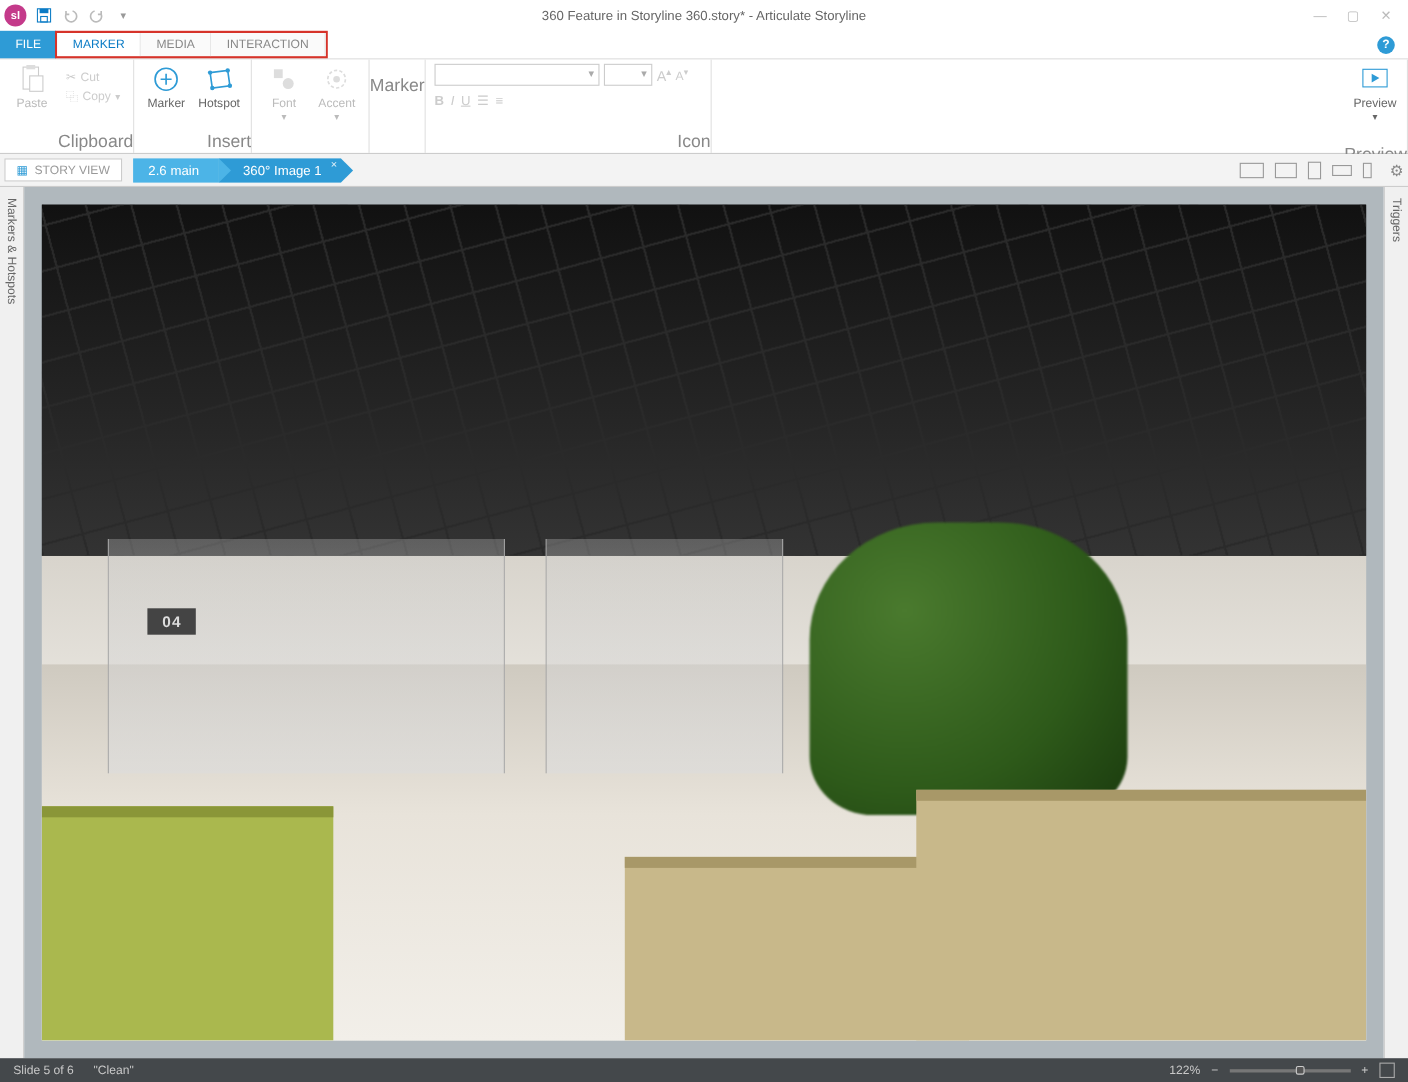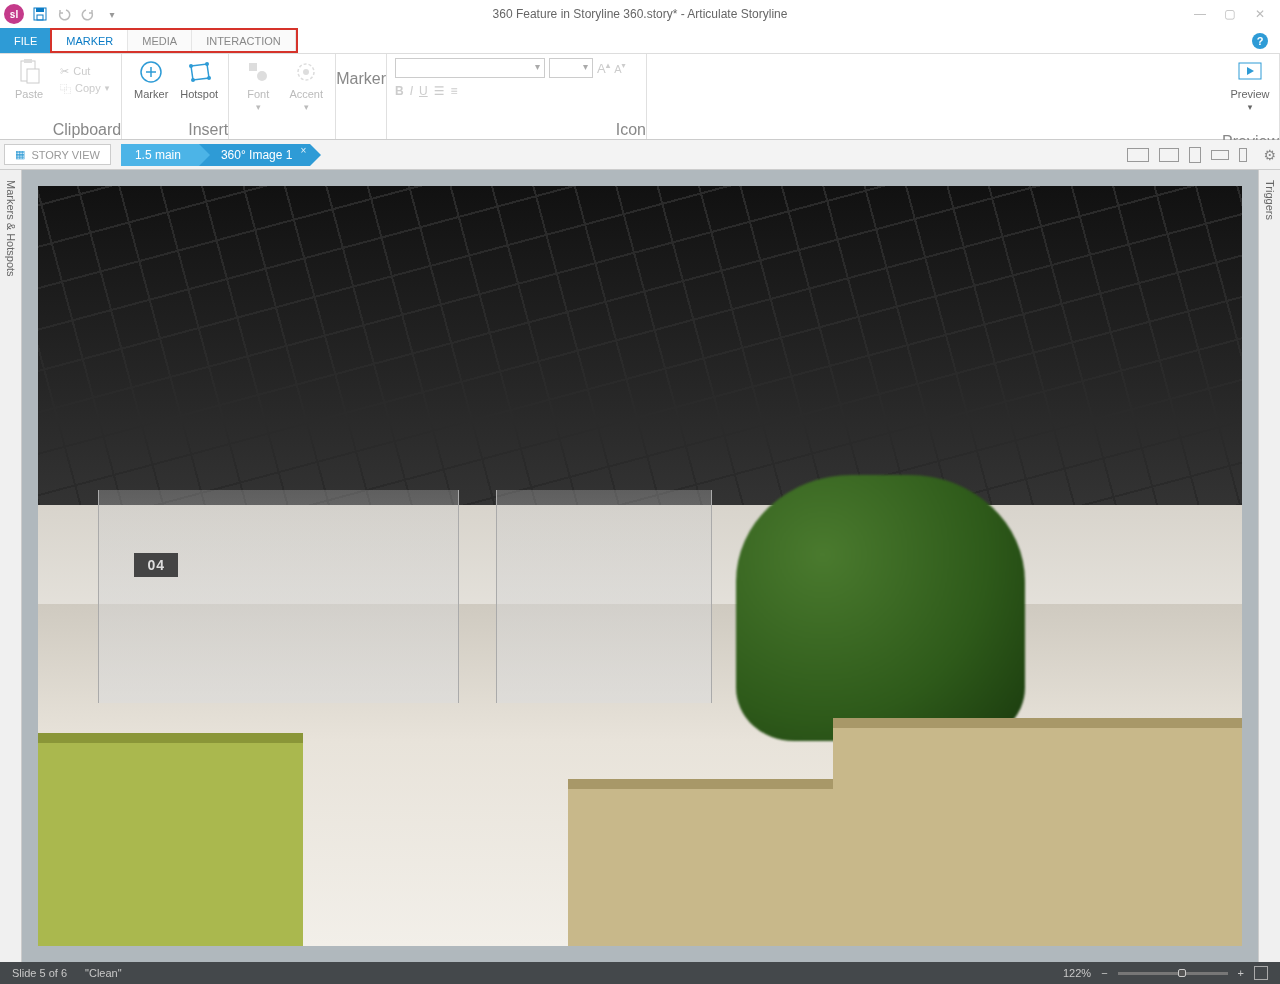--- a/index.html
+++ b/index.html
@@ -248,21 +248,21 @@
     <div class="ribbon-group-label">Preview</div>
   </div>
 
 </div>
 
 <div class="breadcrumb-bar">
   <div class="story-view-btn">
     <span style="color:#2e9bd6;">▦</span>
     <span>STORY VIEW</span>
   </div>
-  <div class="bc-chevron bc1">1.5 main</div>
+  <div class="bc-chevron bc1">2.6 main</div>
   <div class="bc-chevron bc2">
     <span>360° Image 1</span>
     <span class="bc-close">×</span>
   </div>
   <div class="view-icons">
     <div class="view-icon" style="width:22px;"></div>
     <div class="view-icon" style="width:20px;"></div>
     <div class="view-icon" style="width:12px;height:16px;"></div>
     <div class="view-icon" style="width:18px;height:10px;"></div>
     <div class="view-icon" style="width:8px;height:14px;"></div>

